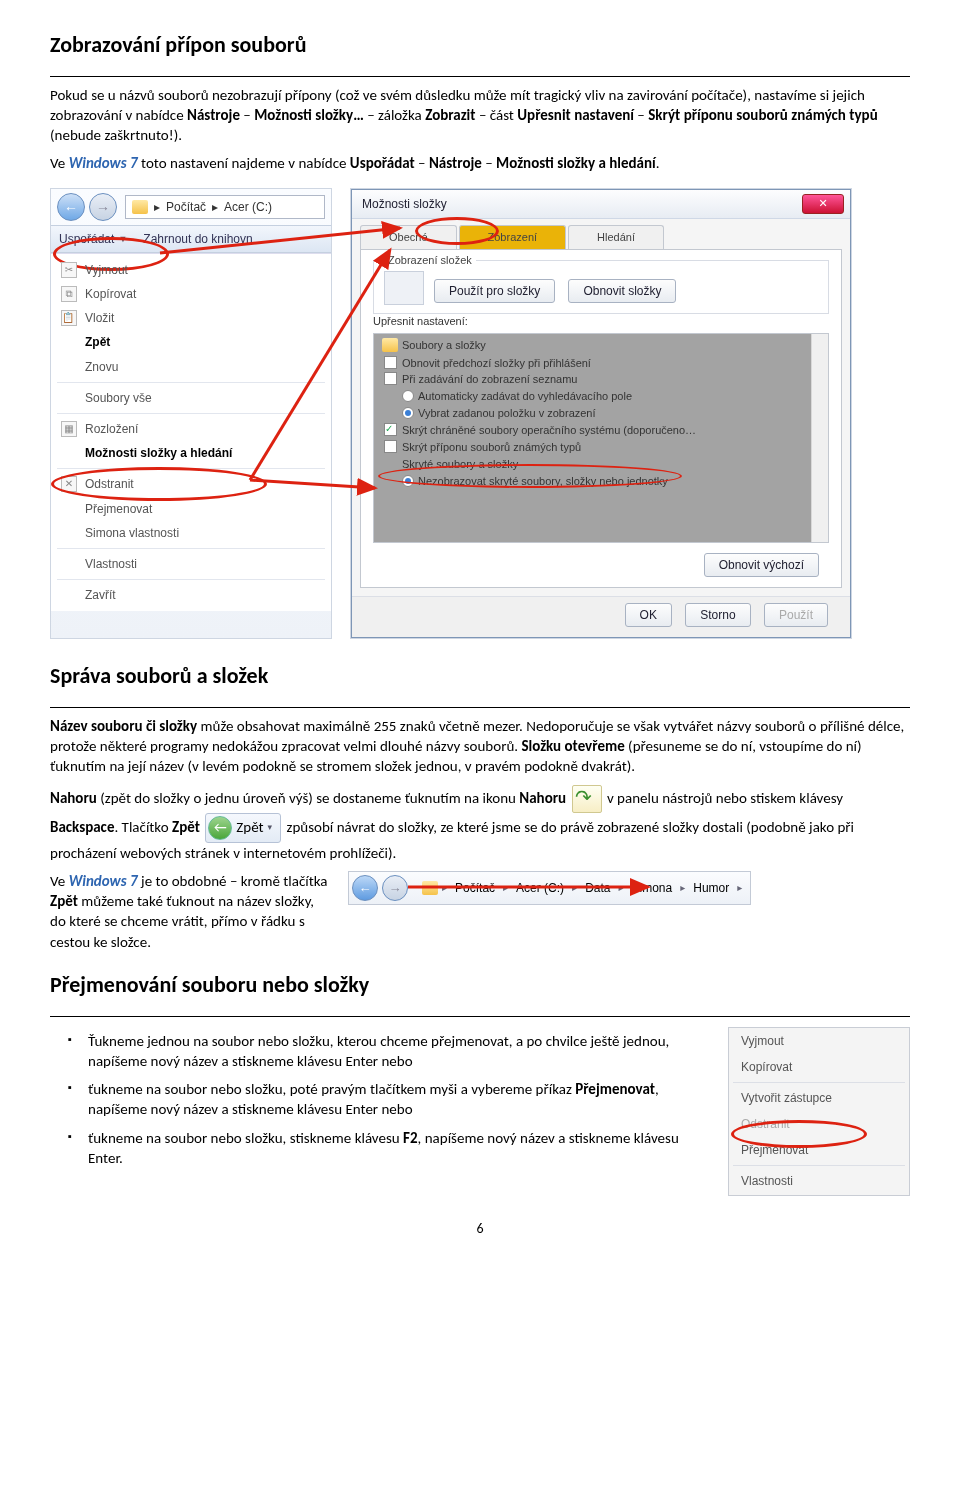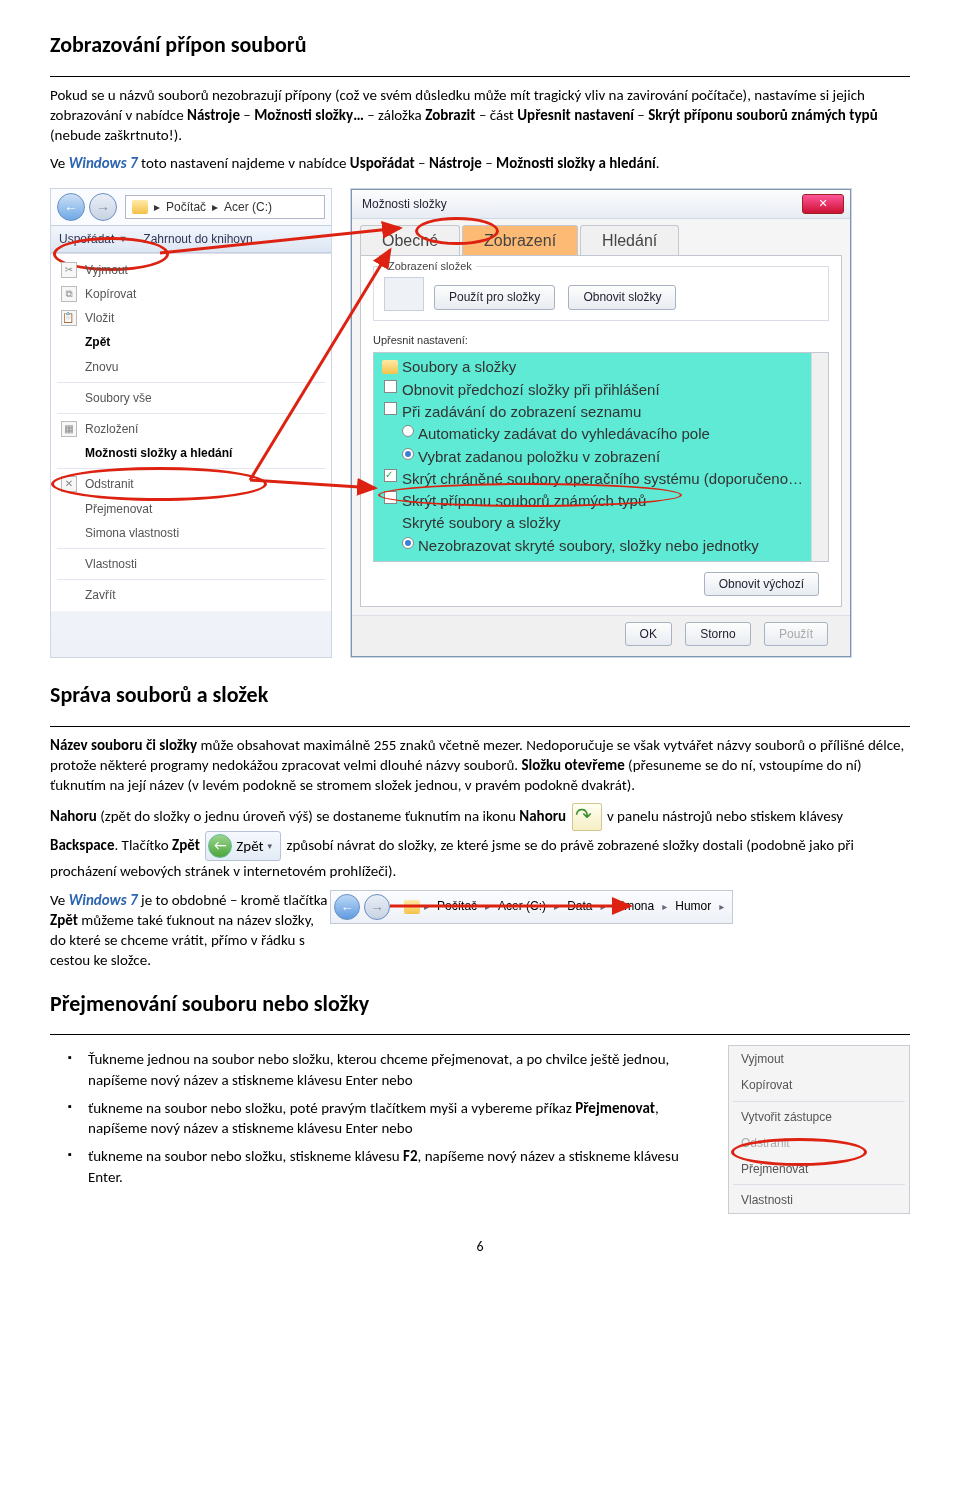--- a/index.html
+++ b/index.html
@@ -135,40 +135,40 @@
     text-align: center;
     line-height: 16px;
   }
   .tabs {
     display: flex;
     gap: 2px;
     padding: 6px 8px 0 8px;
     background: #f5f5f5;
   }
   .tab {
-    padding: 4px 21px;
+    padding: 4px 28px;
     background: #f0f0f0;
     border: 1px solid #c3c8d0;
     border-bottom: none;
-    font-size: 16px;
+    font-size: 11px;
     color: #444;
     border-radius: 3px 3px 0 0;
   }
-  .tab.active { background: #fdba74; font-weight: normal; }
+  .tab.active { background: #eab308; font-weight: normal; }
   .tab-body {
     background: #fff;
     margin: 0 8px 8px 8px;
     border: 1px solid #c3c8d0;
     padding: 10px 12px;
   }
   .group-box {
     border: 1px solid #d8dce4;
     padding: 10px 10px 10px 60px;
     position: relative;
-    margin-bottom: 12px;
+    margin-bottom: 0;
     font-size: 11px;
     color: #444;
   }
   .group-box .gb-icon {
     position: absolute;
     left: 10px; top: 10px;
     width: 38px; height: 32px;
     background: #eef1f6;
     border: 1px solid #c9d0dc;
   }
@@ -179,23 +179,23 @@
     border-radius: 3px;
     padding: 3px 14px;
     font-size: 12px;
     color: #223;
     margin-right: 10px;
   }
   .tree-box {
     border: 1px solid #c3c8d0;
     height: 200px;
     overflow: hidden;
-    background: #5eead4;
+    background: #a3a3a3;
     padding: 4px 2px;
-    font-size: 15px;
+    font-size: 11px;
     position: relative;
     margin-bottom: 10px;
   }
   .tree-box .row {
     padding: 1px 4px 1px 26px;
     position: relative;
     color: #333;
     white-space: nowrap;
   }
   .tree-box .row.indent { padding-left: 42px; }
@@ -497,21 +497,21 @@
   <span class="inline-icon up"></span>
   <span> v panelu nástrojů nebo stiskem klávesy </span><span class="bold">Backspace</span><span>. Tlačítko </span><span class="bold">Zpět</span>
   <span class="zpet-btn">
     <span class="circ">←</span>
     <span>Zpět</span>
     <span class="dropdown-arrow">▾</span>
   </span>
   <span> způsobí návrat do složky, ze které jsme se do právě zobrazené složky dostali (podobně jako při procházení webových stránek v internetovém prohlížeči).</span>
 </p>
 
-<div style="display:flex;align-items:flex-start;">
+<div style="display:flex;gap:18px;align-items:flex-start;">
   <p style="flex:0 0 280px;margin:0;">
     <span>Ve </span><span class="blue-italic">Windows 7</span><span> je to obdobné – kromě tlačítka </span><span class="bold">Zpět</span><span> můžeme také ťuknout na název složky, do které se chceme vrátit, přímo v řádku s cestou ke složce.</span>
   </p>
   <div style="position:relative;">
     <div class="breadcrumb-shot">
       <span class="nav-circle">←</span>
       <span class="nav-circle" style="background:linear-gradient(#e9eef6,#c7d3e3);color:#889;">→</span>
       <span style="width:6px;"></span>
       <span class="folder-icon"></span>
       <span class="chev">▸</span>

